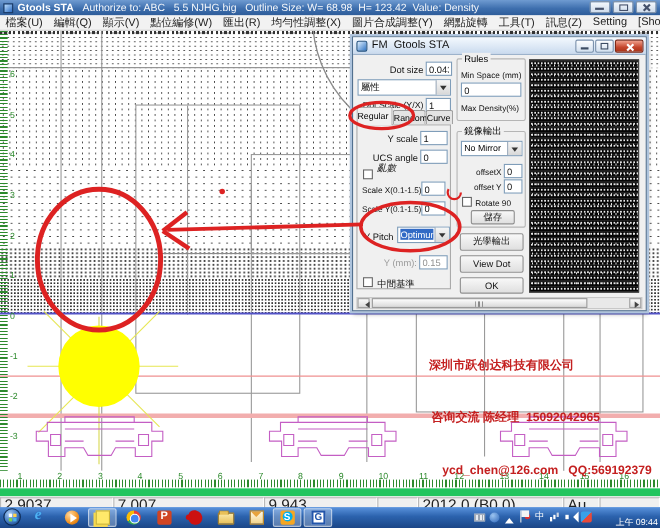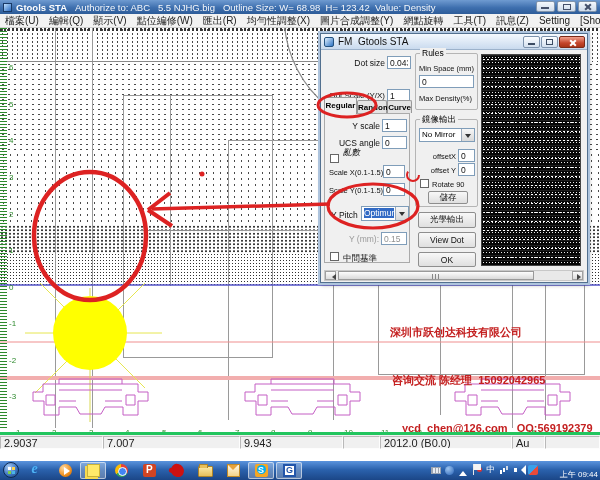--- a/index.html
+++ b/index.html
@@ -78,42 +78,42 @@
     font-family:"Liberation Sans",sans-serif;font-size:8.5px;padding:0 2px;color:#111;}
   .fld-dis{color:#909090;}
   .combo{position:absolute;height:15px;border:1px solid #7f9db9;background:#fff;}
   .combo .ctxt{position:absolute;left:2px;top:1px;right:14px;font-size:8.5px;white-space:nowrap;overflow:hidden;}
   .combo .ctxt.sel{background:#316ac5;color:#fff;}
   .cbtn{position:absolute;right:0;top:0;bottom:0;width:13px;background:linear-gradient(#f6f6f6,#d8d8d8);border-left:1px solid #9aa8b8;}
   .cbtn::after{content:"";position:absolute;left:3px;top:5px;border:3px solid transparent;border-top:4px solid #333;}
   .grp{position:absolute;border:1px solid #b5b5b5;border-radius:2px;}
   .grp .lg{position:absolute;top:-6px;left:4px;background:#f0f0f0;font-size:8.5px;padding:0 2px;white-space:nowrap;}
   .tab{position:absolute;height:13px;top:66px;border:1px solid #999;border-bottom:none;border-radius:2px 2px 0 0;
-    background:#e4e4e4;font-size:8px;text-align:center;line-height:13px;z-index:1;font-weight:bold;}
+    background:#e4e4e4;font-size:8px;text-align:left;line-height:13px;z-index:1;}
   .tab.act{top:63px;height:17px;background:#f0f0f0;z-index:2;line-height:16px;}
   .tpanel{position:absolute;left:3px;top:79px;width:86px;height:150px;border:1px solid #aaa;background:#f0f0f0;}
   .cbx{position:absolute;width:9px;height:9px;background:#fff;border:1px solid #666;}
   .b3d{position:absolute;background:linear-gradient(#f8f8f8,#dfdfdf);border:1px solid #8e8e8e;border-radius:2px;
     font-size:8.5px;text-align:center;color:#111;display:flex;align-items:center;justify-content:center;}
   .preview{position:absolute;left:160px;top:20px;width:100px;height:212px;background:#060606;
     background-image:radial-gradient(circle,#e8e8e8 .6px,transparent .8px),radial-gradient(circle,#ffffff .5px,transparent .7px),
       repeating-linear-gradient(180deg,rgba(255,255,255,.10) 0 1px,transparent 1px 5px);
     background-size:3px 5px,4px 9px,100% 100%;border:1px solid #444;}
   .hscroll{position:absolute;left:3px;top:236px;width:260px;height:11px;background:#e9e9e9;border:1px solid #c8c8c8;}
   .sarr{position:absolute;top:0;width:11px;height:9px;background:linear-gradient(#fbfbfb,#dcdcdc);border:1px solid #a0a0a0;}
   .sarr.l{left:0;} .sarr.r{right:0;}
   .sarr.l::after{content:"";position:absolute;left:3px;top:2px;border:3px solid transparent;border-right:4px solid #444;}
   .sarr.r::after{content:"";position:absolute;left:4px;top:2px;border:3px solid transparent;border-left:4px solid #444;}
   .sthumb{position:absolute;left:13px;top:0;width:196px;height:9px;background:linear-gradient(#fdfdfd,#d9d9d9);border:1px solid #9a9a9a;}
   .sthumb::after{content:"";position:absolute;left:50%;top:2px;width:7px;height:5px;margin-left:-4px;
     background-image:repeating-linear-gradient(90deg,#888 0 1px,transparent 1px 3px);}
 
   
-  .statusbar{position:absolute;left:0;top:432px;width:600px;height:17px;background:#f0f0f0;
-    border-top:3px solid #22c55e;display:flex;z-index:20;font-size:11px;color:#222;}
+  .statusbar{position:absolute;left:0;top:444px;width:600px;height:17px;background:#f0f0f0;
+    border-top:7px solid #22c55e;display:flex;z-index:20;font-size:14px;color:#222;}
   .scell{height:13px;margin-top:1px;border:1px solid #b9b9b9;border-right-color:#fdfdfd;border-bottom-color:#fdfdfd;
     padding:0 3px;line-height:12px;white-space:nowrap;overflow:hidden;}
 
   
   .taskbar{position:absolute;left:0;top:461px;width:600px;height:19px;z-index:20;
     background:linear-gradient(180deg,#5a93dd 0%,#2b62ad 45%,#1b4687 70%,#123independent566 100%);
     background:linear-gradient(180deg,#5a93dd 0%,#2b62ad 45%,#1b4687 100%);display:flex;align-items:center;}
   .orb{position:absolute;left:3px;top:1px;width:16px;height:16px;border-radius:50%;
     background:radial-gradient(circle at 35% 30%,#aacdf4,#3f77c2 55%,#16396e);border:1px solid #0e2a52;}
   .orbflag{position:absolute;left:4px;top:4px;width:3px;height:3px;background:#fff;box-shadow:4px 0 #ffd24a,0 4px #7fd14a,4px 4px #49b6ea;}
@@ -294,20 +294,24 @@
           </span>
       <span class="db db-close">
             <i class="x1"></i>
             <i class="x2"></i>
           </span>
     </span>
   </div>
 
   <div class="lbl lblr" style="left:8px;top:24px;width:56px;">Dot size</div>
   <input class="fld" style="left: 66px; top: 22px; width: 24px;" value="0.043">
+  <div class="combo" style="left:4px;top:38px;width:85px;">
+    <span class="ctxt">屬性</span>
+    <span class="cbtn"></span>
+  </div>
   <div class="lbl lblr" style="left:2px;top:57px;width:62px;font-size:8px;">Dot Scale (Y/X)</div>
   <input class="fld" style="left: 66px; top: 55px; width: 23px;" value="1">
 
   <div class="tab act" style="left:3px;width:33px;">Regular</div>
   <div class="tab" style="left:36px;width:30px;">Random</div>
   <div class="tab" style="left:66px;width:25px;">Curve</div>
   <div class="tpanel"></div>
 
   <div class="lbl lblr" style="left:14px;top:87px;width:45px;">Y scale</div>
   <input class="fld" style="left: 61px; top: 85px; width: 25px;" value="1">

